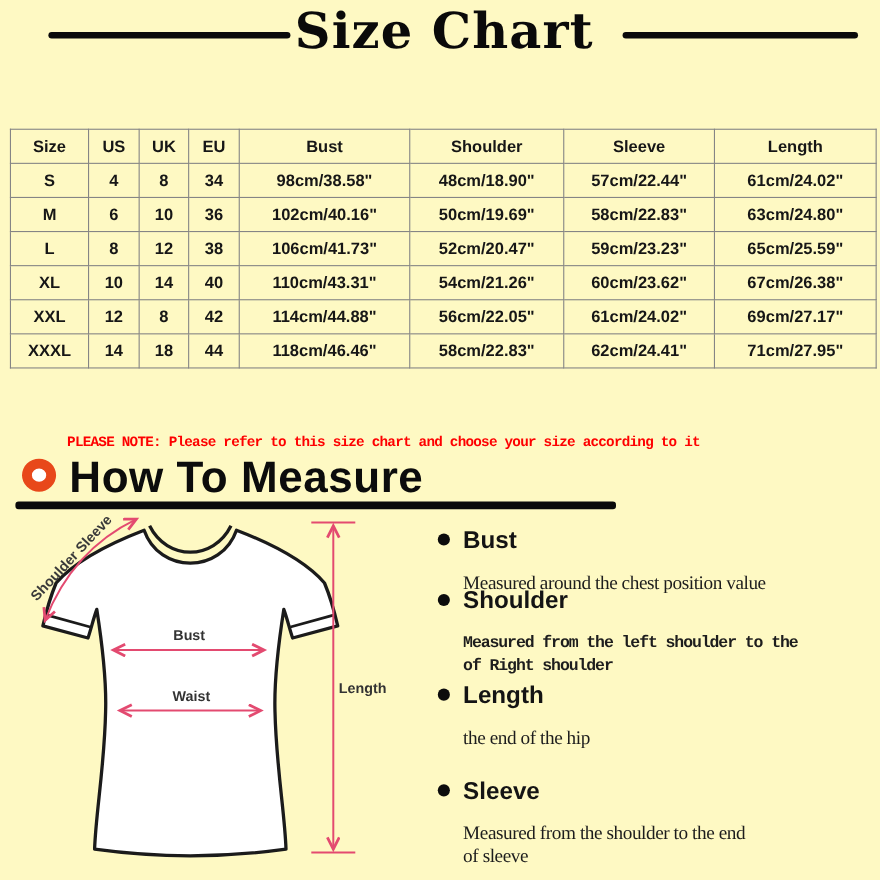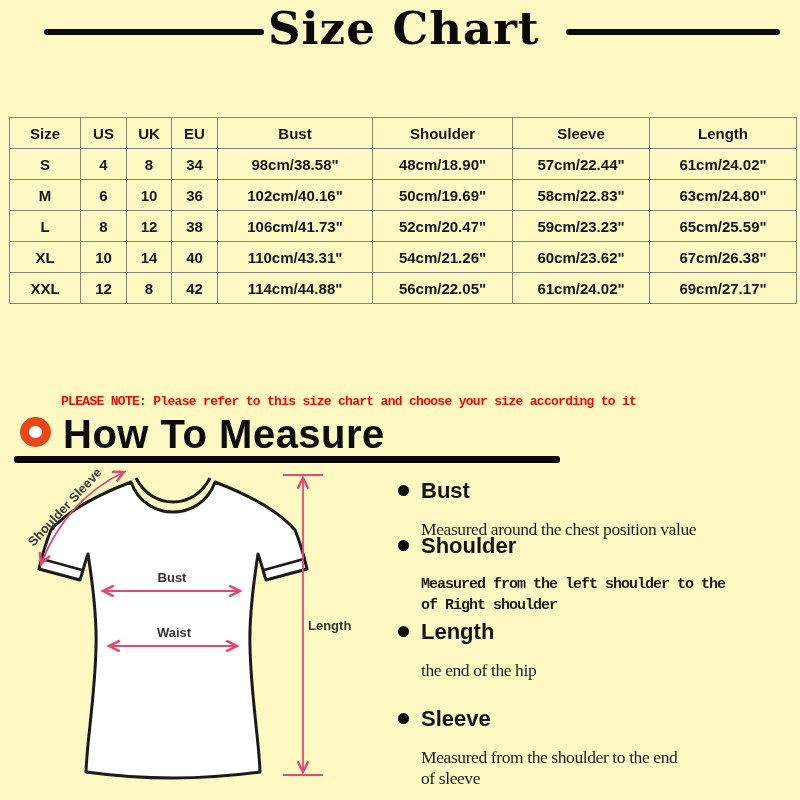--- a/index.html
+++ b/index.html
@@ -139,20 +139,30 @@
         </tr>
         <tr>
           <td>XXL</td>
           <td>12</td>
           <td>8</td>
           <td>42</td>
           <td>114cm/44.88"</td>
           <td>56cm/22.05"</td>
           <td>61cm/24.02"</td>
           <td>69cm/27.17"</td>
+        </tr>
+        <tr>
+          <td>XXXL</td>
+          <td>14</td>
+          <td>18</td>
+          <td>44</td>
+          <td>118cm/46.46"</td>
+          <td>58cm/22.83"</td>
+          <td>62cm/24.41"</td>
+          <td>71cm/27.95"</td>
         </tr>
       </tbody>
   </table>
 
   <div class="note">PLEASE NOTE: Please refer to this size chart and choose your size according to it</div>
 
   <span class="donut"></span>
   <h2 class="htm-heading">How To Measure</h2>
   <div class="htm-underline"></div>
 

